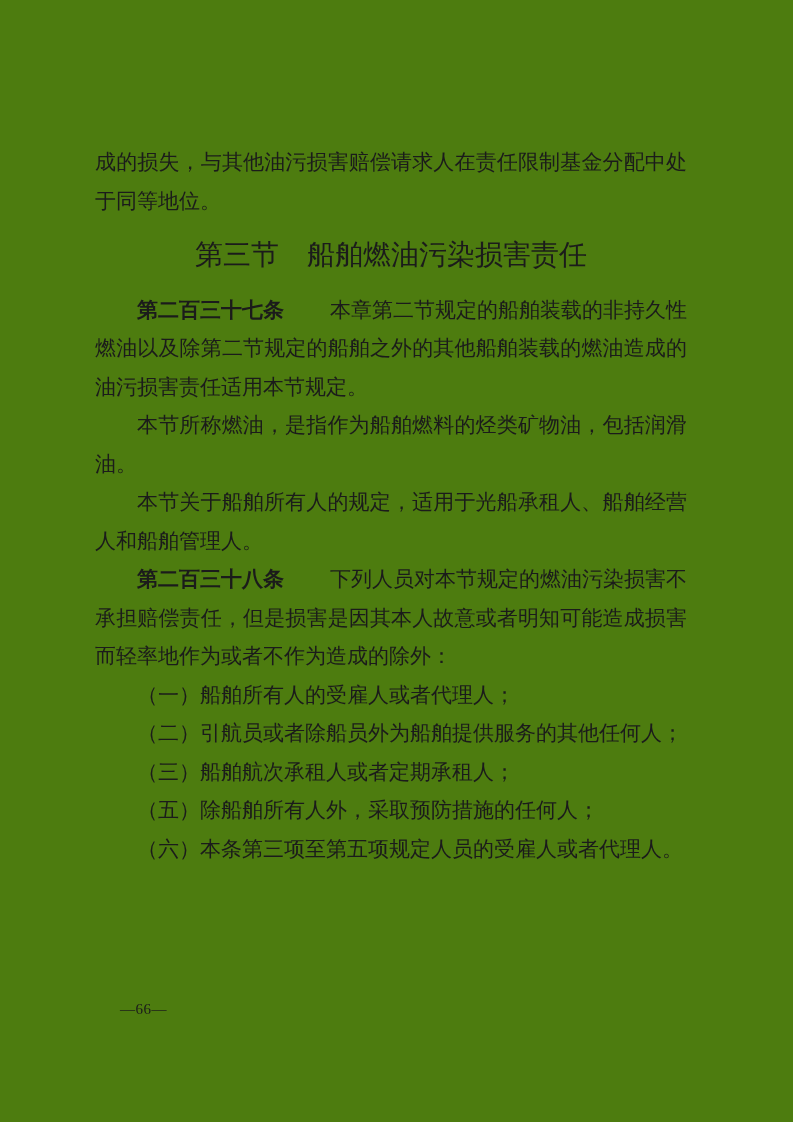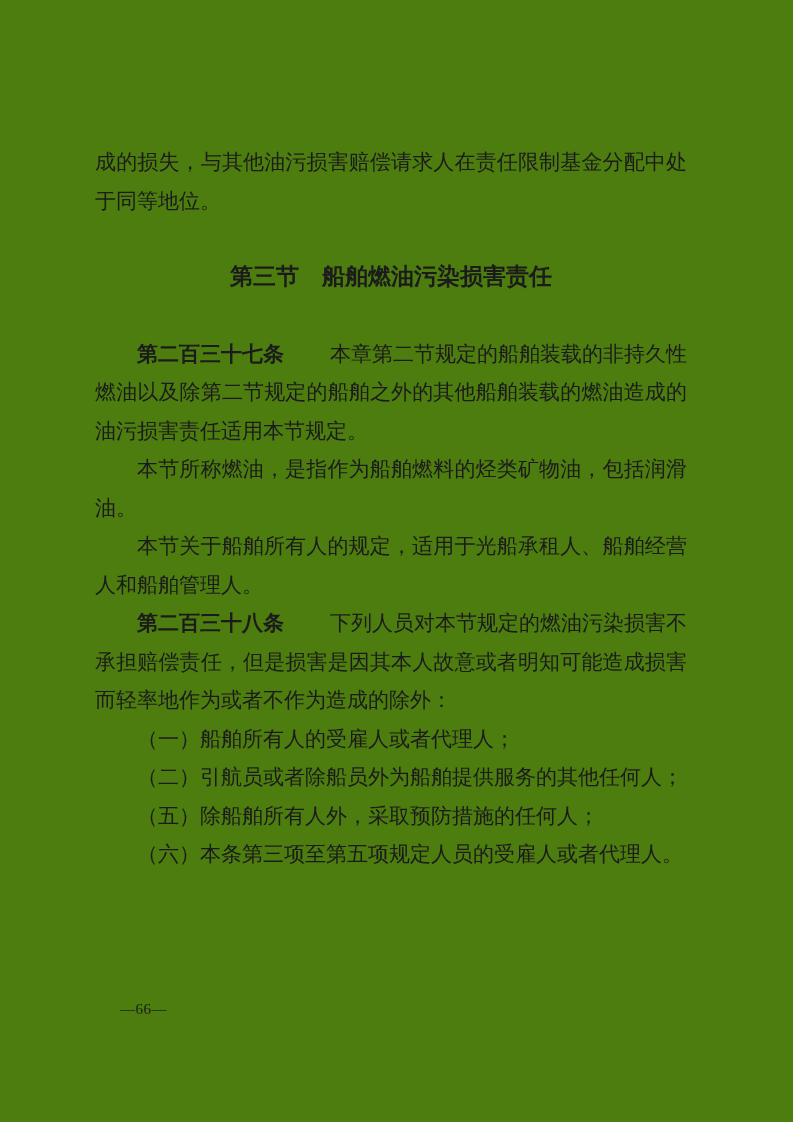--- a/index.html
+++ b/index.html
@@ -28,24 +28,24 @@
   }
   .content p {
     margin: 0;
     padding: 0;
     text-indent: 2em;
   }
   .content p.continuation {
     text-indent: 0;
   }
   .section-heading {
-    margin: 38px 0;
+    margin: 16px 0;
     padding: 0;
-    font-size: 23px;
-    font-weight: bold;
+    font-size: 28px;
+    font-weight: normal;
     text-align: center;
     text-indent: 0;
     line-height: 38.5px;
   }
   .article-number {
     font-weight: bold;
     font-family: "Liberation Sans", "DejaVu Sans", sans-serif;
     margin-right: 46px;
   }
   .page-number {
@@ -73,20 +73,21 @@
     <p>本节所称燃油，是指作为船舶燃料的烃类矿物油，包括润滑油。</p>
 
     <p>本节关于船舶所有人的规定，适用于光船承租人、船舶经营人和船舶管理人。</p>
 
     <p><span class="article-number">第二百三十八条</span><span>下列人员对本节规定的燃油污染损害不承担赔偿责任，但是损害是因其本人故意或者明知可能造成损害而轻率地作为或者不作为造成的除外：</span></p>
 
     <p>（一）船舶所有人的受雇人或者代理人；</p>
 
     <p>（二）引航员或者除船员外为船舶提供服务的其他任何人；</p>
 
+    <p>（三）船舶航次承租人或者定期承租人；</p>
 
 
     <p>（五）除船舶所有人外，采取预防措施的任何人；</p>
 
     <p>（六）本条第三项至第五项规定人员的受雇人或者代理人。</p>
 
   </div>
 
   <div class="page-number">—66—</div>
 </div>

